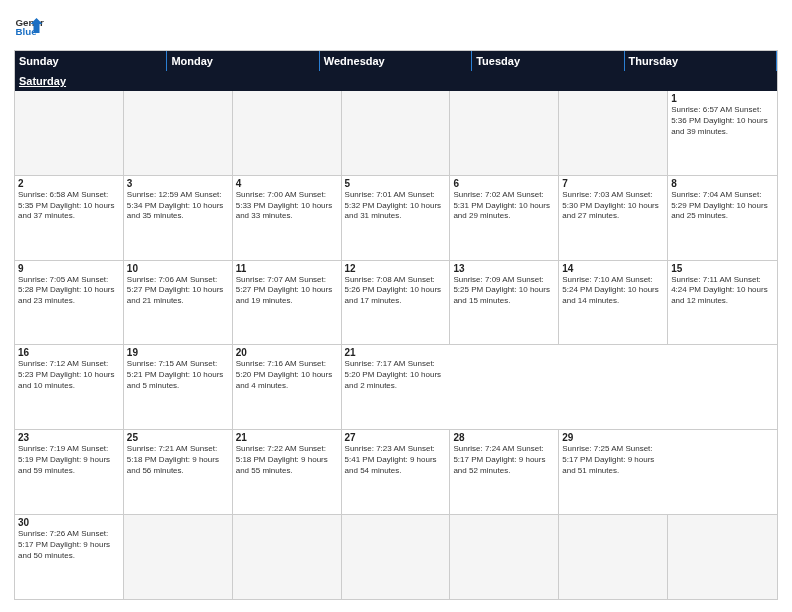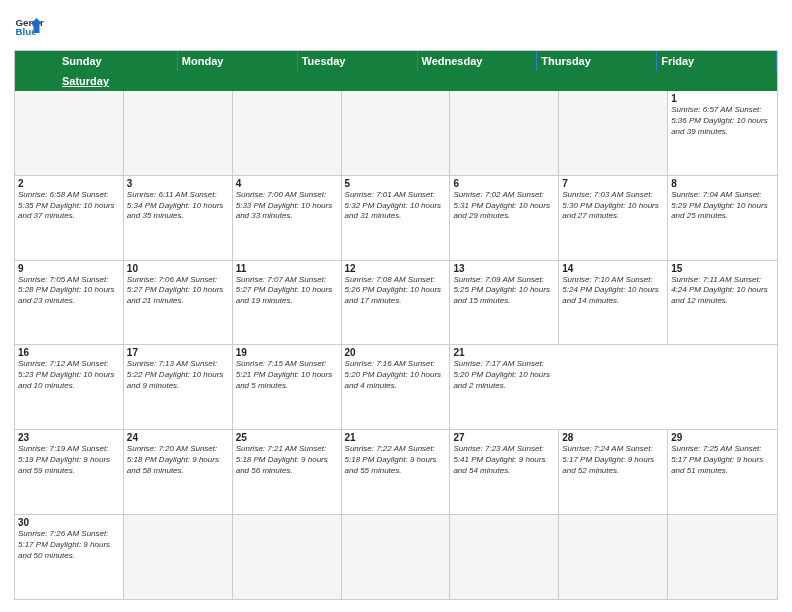--- a/index.html
+++ b/index.html
@@ -46,23 +46,22 @@
       color: #444;
     }
     .calendar {
       flex: 1;
       display: flex;
       flex-direction: column;
       border: 1px solid #ccc;
     }
     .cal-header {
       display: grid;
-      grid-template-columns: repeat(6, 1fr);
-      background: #15803d;
-      padding-left: 43px;
+      grid-template-columns: repeat(5, 1fr);
+      background: #0f172a;
     }
     .cal-header-cell {
       color: #fff;
       font-size: 11px;
       font-weight: bold;
       padding: 4px 4px;
       text-align: left;
       border-right: 1px solid #2a7fd4;
     }
     .cal-header-cell:last-child { border-right: none; text-decoration: underline; }
@@ -92,21 +91,20 @@
       font-size: 10px;
       font-weight: bold;
       color: #222;
       display: block;
       margin-bottom: 1px;
     }
     .cell-info {
       font-size: 8px;
       color: #333;
       line-height: 1.35;
-      font-style: italic;
     }
   </style>
 </head>
 <body>
 
 <div class="page">
   <div class="header">
     <div class="logo">
       <svg class="logo-icon" viewBox="0 0 40 40">
         <text x="2" y="18" font-size="13" font-weight="bold" fill="#333" font-family="Arial">General</text>
@@ -117,24 +115,23 @@
     <div class="title-block">
       <div class="month-title"></div>
       <div class="location"></div>
     </div>
   </div>
 
   <div class="calendar">
     <div class="cal-header" id="cal-header">
         <div class="cal-header-cell">Sunday</div>
         <div class="cal-header-cell">Monday</div>
+        <div class="cal-header-cell">Wednesday</div>
         <div class="cal-header-cell">Tuesday</div>
-        <div class="cal-header-cell">Wednesday</div>
         <div class="cal-header-cell">Thursday</div>
-        <div class="cal-header-cell">Friday</div>
         <div class="cal-header-cell">Saturday</div>
       </div>
     <div class="cal-body" id="cal-body">
         <div class="cal-row">
           <div class="cal-cell empty"></div>
           <div class="cal-cell empty"></div>
           <div class="cal-cell empty"></div>
           <div class="cal-cell empty"></div>
           <div class="cal-cell empty"></div>
           <div class="cal-cell empty"></div>
@@ -147,21 +144,21 @@
         </div>
         <div class="cal-row">
           <div class="cal-cell">
             <span class="day-num">2</span>
             <div class="cell-info">Sunrise: 6:58 AM
 Sunset: 5:35 PM
 Daylight: 10 hours and 37 minutes.</div>
           </div>
           <div class="cal-cell">
             <span class="day-num">3</span>
-            <div class="cell-info">Sunrise: 6:11 AM
+            <div class="cell-info">Sunrise: 12:59 AM
 Sunset: 5:34 PM
 Daylight: 10 hours and 35 minutes.</div>
           </div>
           <div class="cal-cell">
             <span class="day-num">4</span>
             <div class="cell-info">Sunrise: 7:00 AM
 Sunset: 5:33 PM
 Daylight: 10 hours and 33 minutes.</div>
           </div>
           <div class="cal-cell">
@@ -234,26 +231,20 @@
           </div>
         </div>
         <div class="cal-row">
           <div class="cal-cell">
             <span class="day-num">16</span>
             <div class="cell-info">Sunrise: 7:12 AM
 Sunset: 5:23 PM
 Daylight: 10 hours and 10 minutes.</div>
           </div>
           <div class="cal-cell">
-            <span class="day-num">17</span>
-            <div class="cell-info">Sunrise: 7:13 AM
-Sunset: 5:22 PM
-Daylight: 10 hours and 9 minutes.</div>
-          </div>
-          <div class="cal-cell">
             <span class="day-num">19</span>
             <div class="cell-info">Sunrise: 7:15 AM
 Sunset: 5:21 PM
 Daylight: 10 hours and 5 minutes.</div>
           </div>
           <div class="cal-cell">
             <span class="day-num">20</span>
             <div class="cell-info">Sunrise: 7:16 AM
 Sunset: 5:20 PM
 Daylight: 10 hours and 4 minutes.</div>
@@ -264,26 +255,20 @@
 Sunset: 5:20 PM
 Daylight: 10 hours and 2 minutes.</div>
           </div>
         </div>
         <div class="cal-row">
           <div class="cal-cell">
             <span class="day-num">23</span>
             <div class="cell-info">Sunrise: 7:19 AM
 Sunset: 5:19 PM
 Daylight: 9 hours and 59 minutes.</div>
-          </div>
-          <div class="cal-cell">
-            <span class="day-num">24</span>
-            <div class="cell-info">Sunrise: 7:20 AM
-Sunset: 5:18 PM
-Daylight: 9 hours and 58 minutes.</div>
           </div>
           <div class="cal-cell">
             <span class="day-num">25</span>
             <div class="cell-info">Sunrise: 7:21 AM
 Sunset: 5:18 PM
 Daylight: 9 hours and 56 minutes.</div>
           </div>
           <div class="cal-cell">
             <span class="day-num">21</span>
             <div class="cell-info">Sunrise: 7:22 AM

